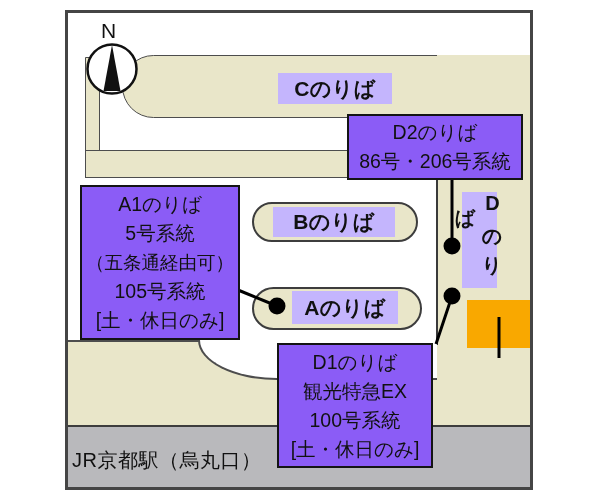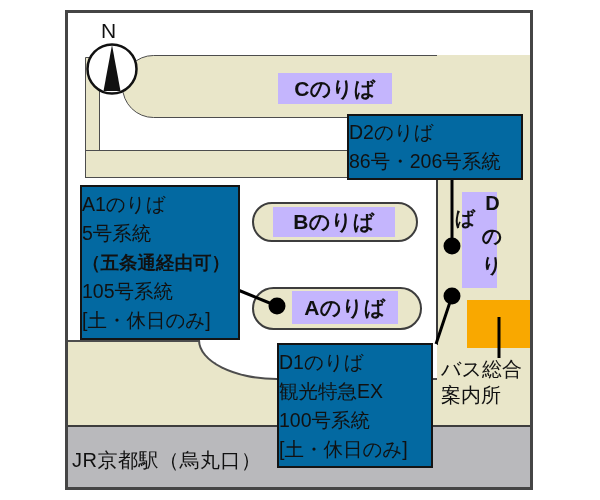--- a/index.html
+++ b/index.html
@@ -3,22 +3,22 @@
 <meta charset="utf-8">
 <style>
   html,body{margin:0;padding:0;background:#fff;}
   #stage{position:relative;width:600px;height:500px;background:#fff;overflow:hidden;
          font-family:"Liberation Sans","DejaVu Sans",sans-serif;color:#111;}
   .abs{position:absolute;box-sizing:border-box;}
   .beige{background:#e9e6c9;}
   .outl{border:1.5px solid #4d4d4d;}
   .wlabel{background:#c4b5fd;display:flex;align-items:center;justify-content:center;
           font-size:21px;font-weight:600;letter-spacing:0.5px;}
-  .callout{background:#0369a1;border:2.5px solid #141414;display:flex;flex-direction:column;
-           align-items:flex-start;justify-content:center;text-align:center;}
+  .callout{background:#8b5cf6;border:2.5px solid #141414;display:flex;flex-direction:column;
+           align-items:center;justify-content:center;text-align:center;}
   .callout .ln{font-size:19.5px;line-height:29px;white-space:nowrap;font-weight:500;}
   .vtext{writing-mode:vertical-rl;text-orientation:upright;font-size:20px;font-weight:600;
          letter-spacing:2px;}
   svg{position:absolute;left:0;top:0;pointer-events:none;}
 </style>
 </head>
 <body>
 
 <div id="stage">
 
@@ -69,30 +69,26 @@
   <div class="abs" style="left:101px;top:19px;font-size:21px;font-weight:500;">N</div>
 
   <div class="abs callout" style="left:347px;top:114px;width:176px;height:66px;">
     <div class="ln">D2のりば</div>
     <div class="ln">86号・206号系統</div>
   </div>
 
   <div class="abs callout" style="left:80px;top:185px;width:160px;height:155px;">
     <div class="ln">A1のりば</div>
     <div class="ln">5号系統</div>
-    <div class="ln" style="font-size:18.5px;font-weight:bold;">（五条通経由可）</div>
+    <div class="ln" style="font-size:18.5px;">（五条通経由可）</div>
     <div class="ln">105号系統</div>
     <div class="ln">[土・休日のみ]</div>
   </div>
 
   <div class="abs callout" style="left:277px;top:343px;width:156px;height:125px;">
     <div class="ln">D1のりば</div>
     <div class="ln">観光特急EX</div>
     <div class="ln">100号系統</div>
     <div class="ln">[土・休日のみ]</div>
   </div>
 
-  <div class="abs" style="left:441px;top:356px;font-size:20px;line-height:26px;font-weight:500;">
-    <div>バス総合</div>
-    <div>案内所</div>
-  </div>
 
 </div>
 
 </body></html>

